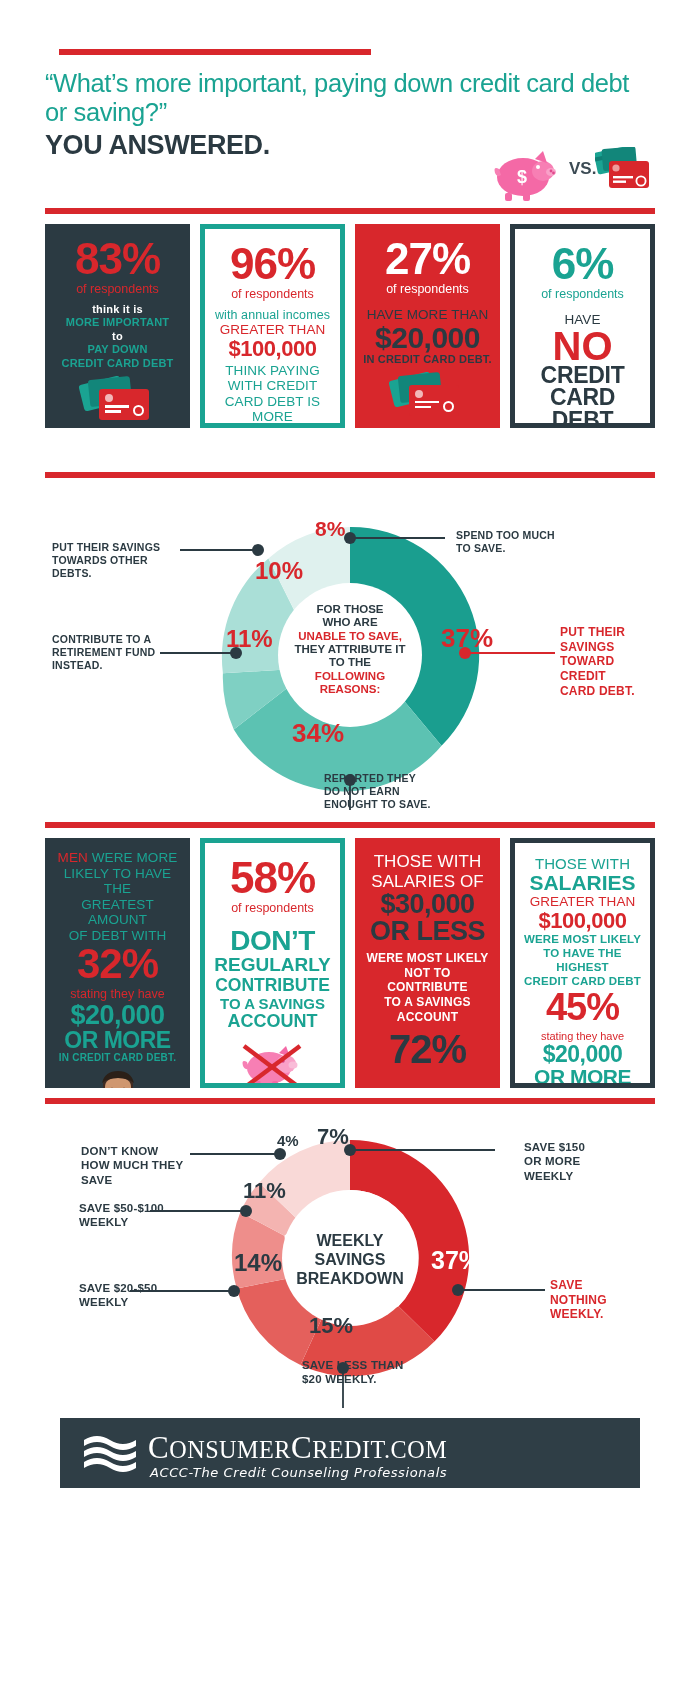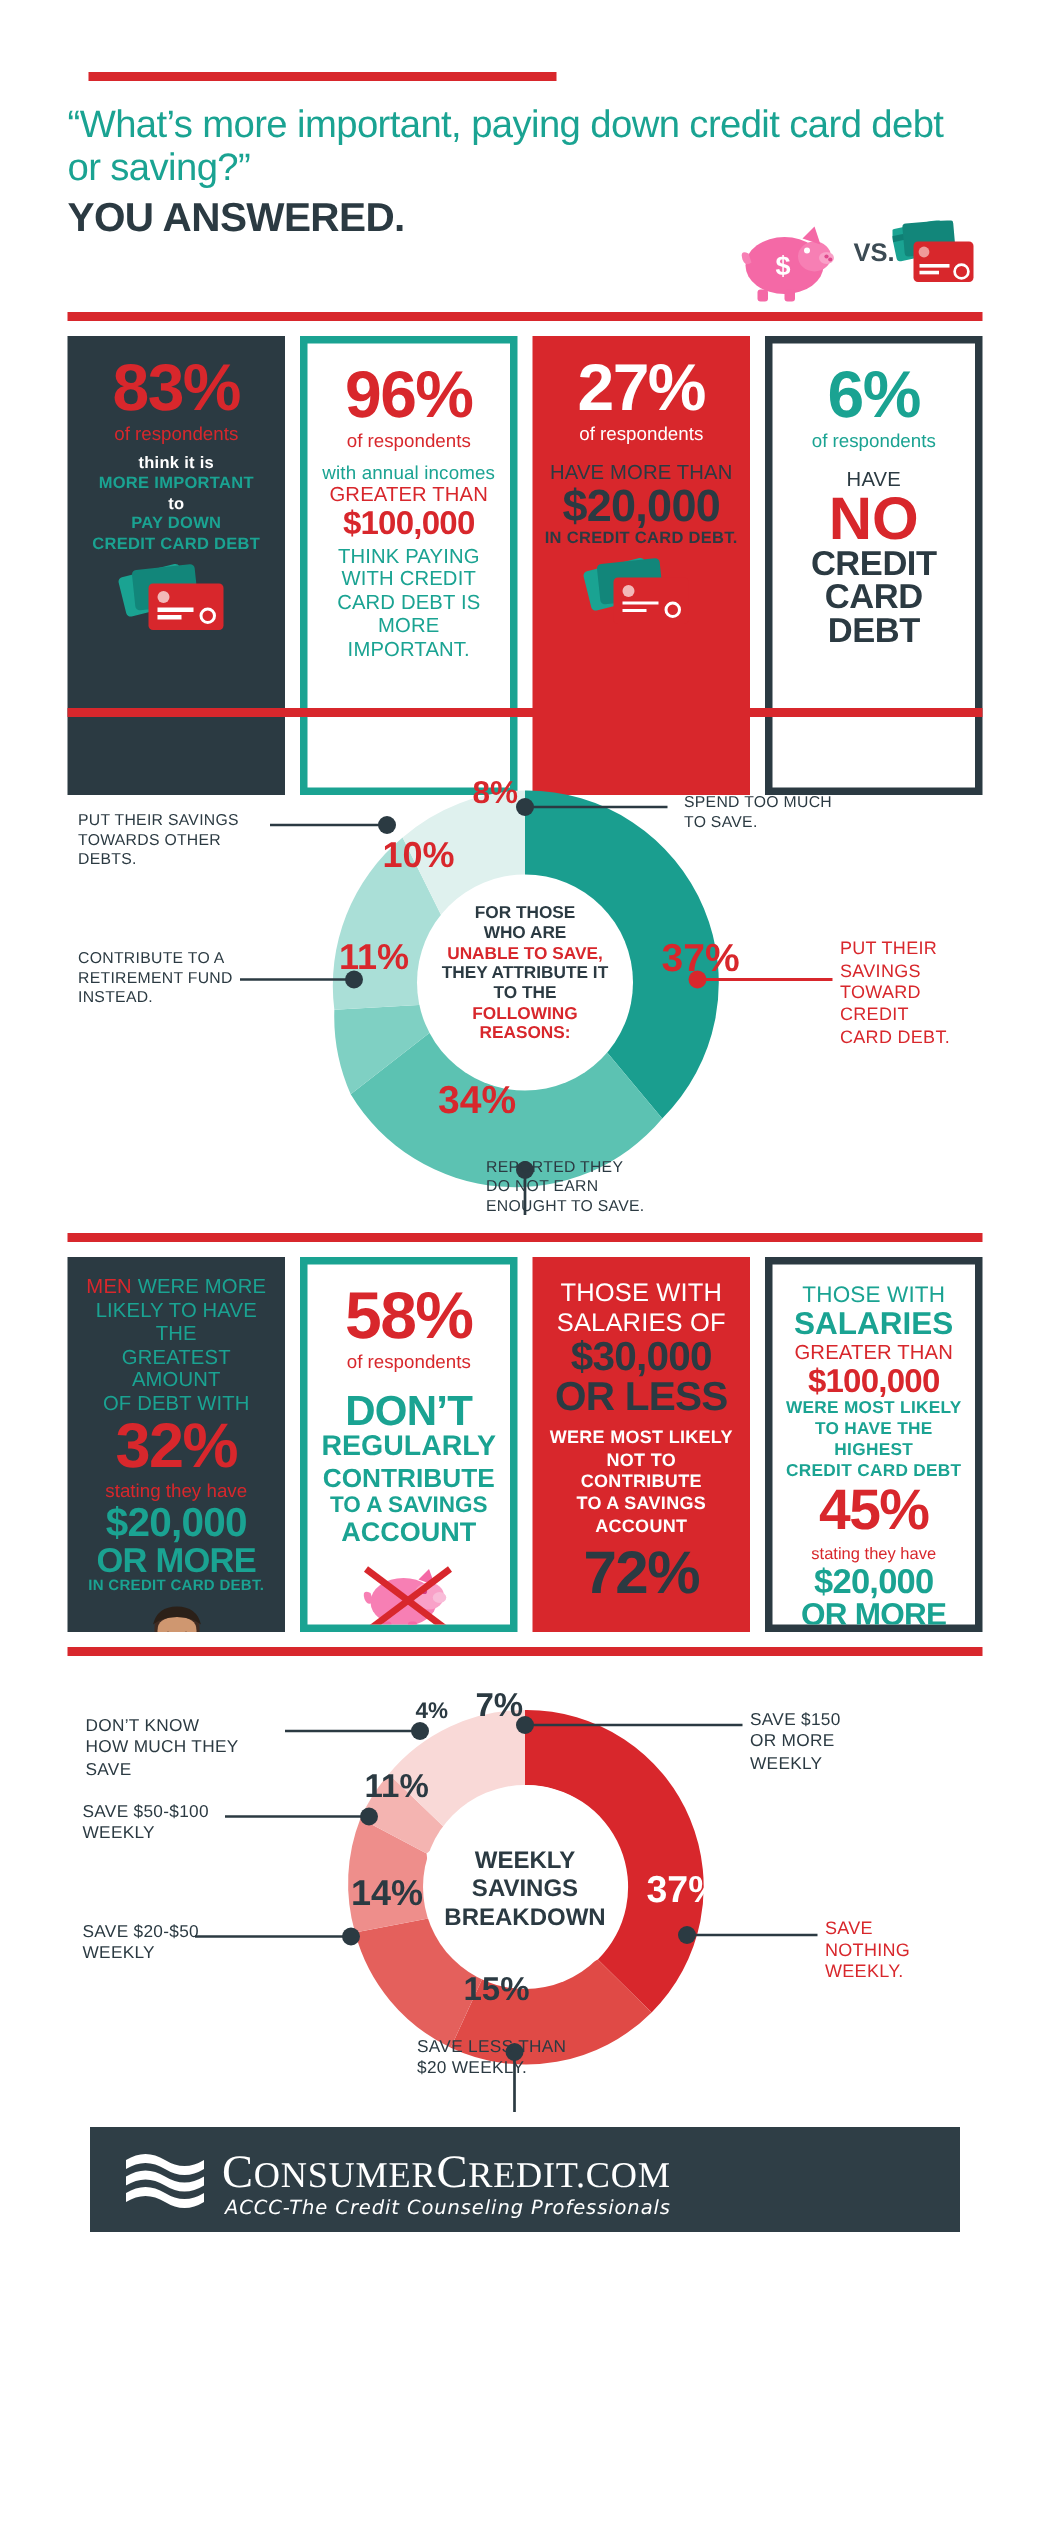--- a/index.html
+++ b/index.html
@@ -75,23 +75,23 @@
   .face { width:46px; height:42px; margin:4px auto 0; position:relative; }
 
   
   .piggy-x { width:74px; height:56px; margin:4px auto 0; position:relative; }
 
   
   .donut-wrap { position:absolute; left:0; width:700px; }
   .donut-center-txt {
     position:absolute; text-align:center; font-weight:700; line-height:1.16;
   }
-  .lead { position:absolute; font-size:10.5px; font-weight:400; line-height:1.25; letter-spacing:0.2px; color:#2b3a42; }
+  .lead { position:absolute; font-size:10.5px; font-weight:700; line-height:1.25; letter-spacing:0.2px; color:#2b3a42; }
   .lead.red { color:#d8272c; font-size:12px; line-height:1.22;}
-  .lead.big { font-size:11.5px; }
+  .lead.big { font-size:11.5px;margin-left:24px; }
   .pctlabel { position:absolute; font-weight:700; }
 
   
   .footer { position:absolute; left:60px; top:1418px; width:580px; height:70px; background:#2f3e46; }
   .logo-wave { position:absolute; left:22px; top:14px; width:56px; height:42px; }
   .logo-text { position:absolute; left:88px; top:12px; color:#fff; font-family:"Liberation Serif", serif; font-size:31px; letter-spacing:0.5px; }
   .logo-tag { position:absolute; left:90px; top:47px; color:#fff; font-size:13px; font-style:italic; letter-spacing:0.6px; font-family:"DejaVu Sans", sans-serif;}
 </style>
 </head>
 <body>
@@ -132,21 +132,21 @@
         <circle cx="21" cy="21" r="3.6" fill="#ef9a9a"></circle>
         <rect x="18" y="29" width="20" height="2.4" fill="#ffffff"></rect>
         <rect x="18" y="33.5" width="13" height="2.4" fill="#ffffff"></rect>
         <circle cx="46" cy="34" r="4.6" fill="none" stroke="#ffffff" stroke-width="1.8"></circle>
       </svg>
     </div>
   </div>
 
   <div class="rule" style="top:208px;"></div>
 
-  <div class="stat-row" style="top:224px; height:306px;">
+  <div class="stat-row" style="top:224px; height:204px;">
 
     <div class="stat-box box-dark">
       <div class="big-pct pct-red">83%</div>
       <div class="of-resp t-red">of respondents</div>
       <div class="sp6"></div>
       <div class="sub t-white">think it is</div>
       <div class="sub t-teal">MORE IMPORTANT</div>
       <div class="sub t-white">to</div>
       <div class="sub t-teal">PAY DOWN</div>
       <div class="sub t-teal">CREDIT CARD DEBT</div>

